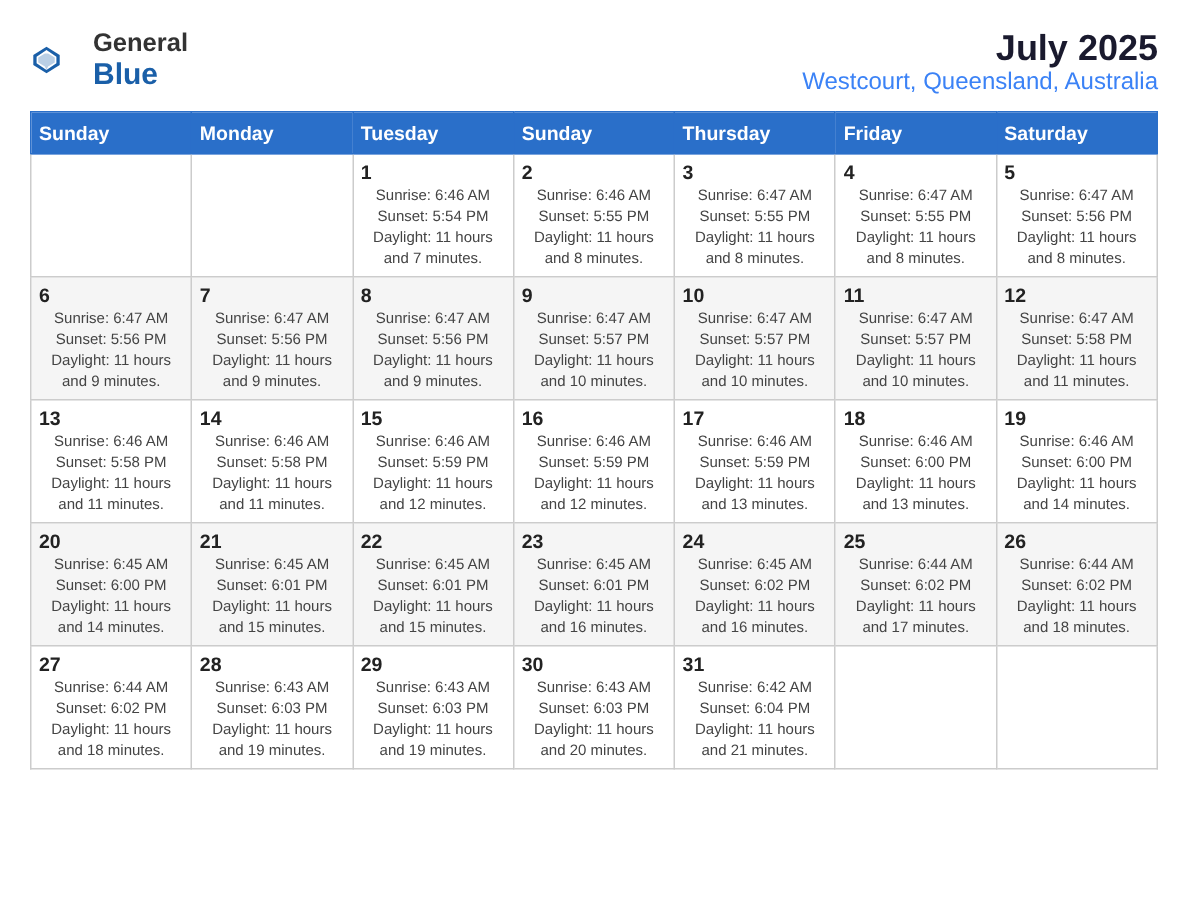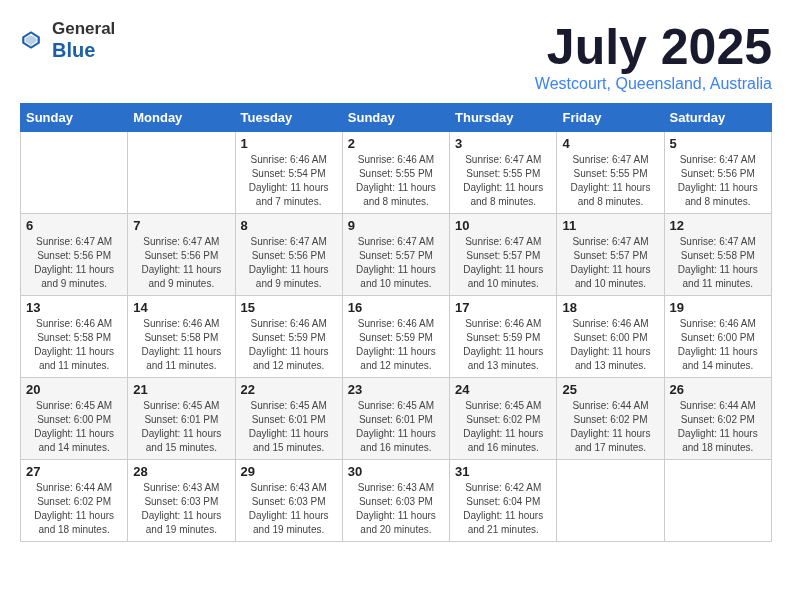--- a/index.html
+++ b/index.html
@@ -12,31 +12,31 @@
     }
     .header {
       display: flex;
       justify-content: space-between;
       align-items: flex-start;
       margin-bottom: 10px;
     }
     .logo {
       display: flex;
       align-items: center;
-      gap: 10px;
+      gap: 20px;
     }
     .logo-icon {
       width: 22px;
       height: 22px;
     }
     .title-block {
       text-align: right;
     }
     .month-title {
-      font-size: 50px;
+      font-size: 24px;
       font-weight: bold;
       color: #1a1a2e;
       line-height: 1.1;
     }
     .location {
       font-size: 16px;
       color: #3b82f6;
     }
     .calendar {
       width: 100%;

